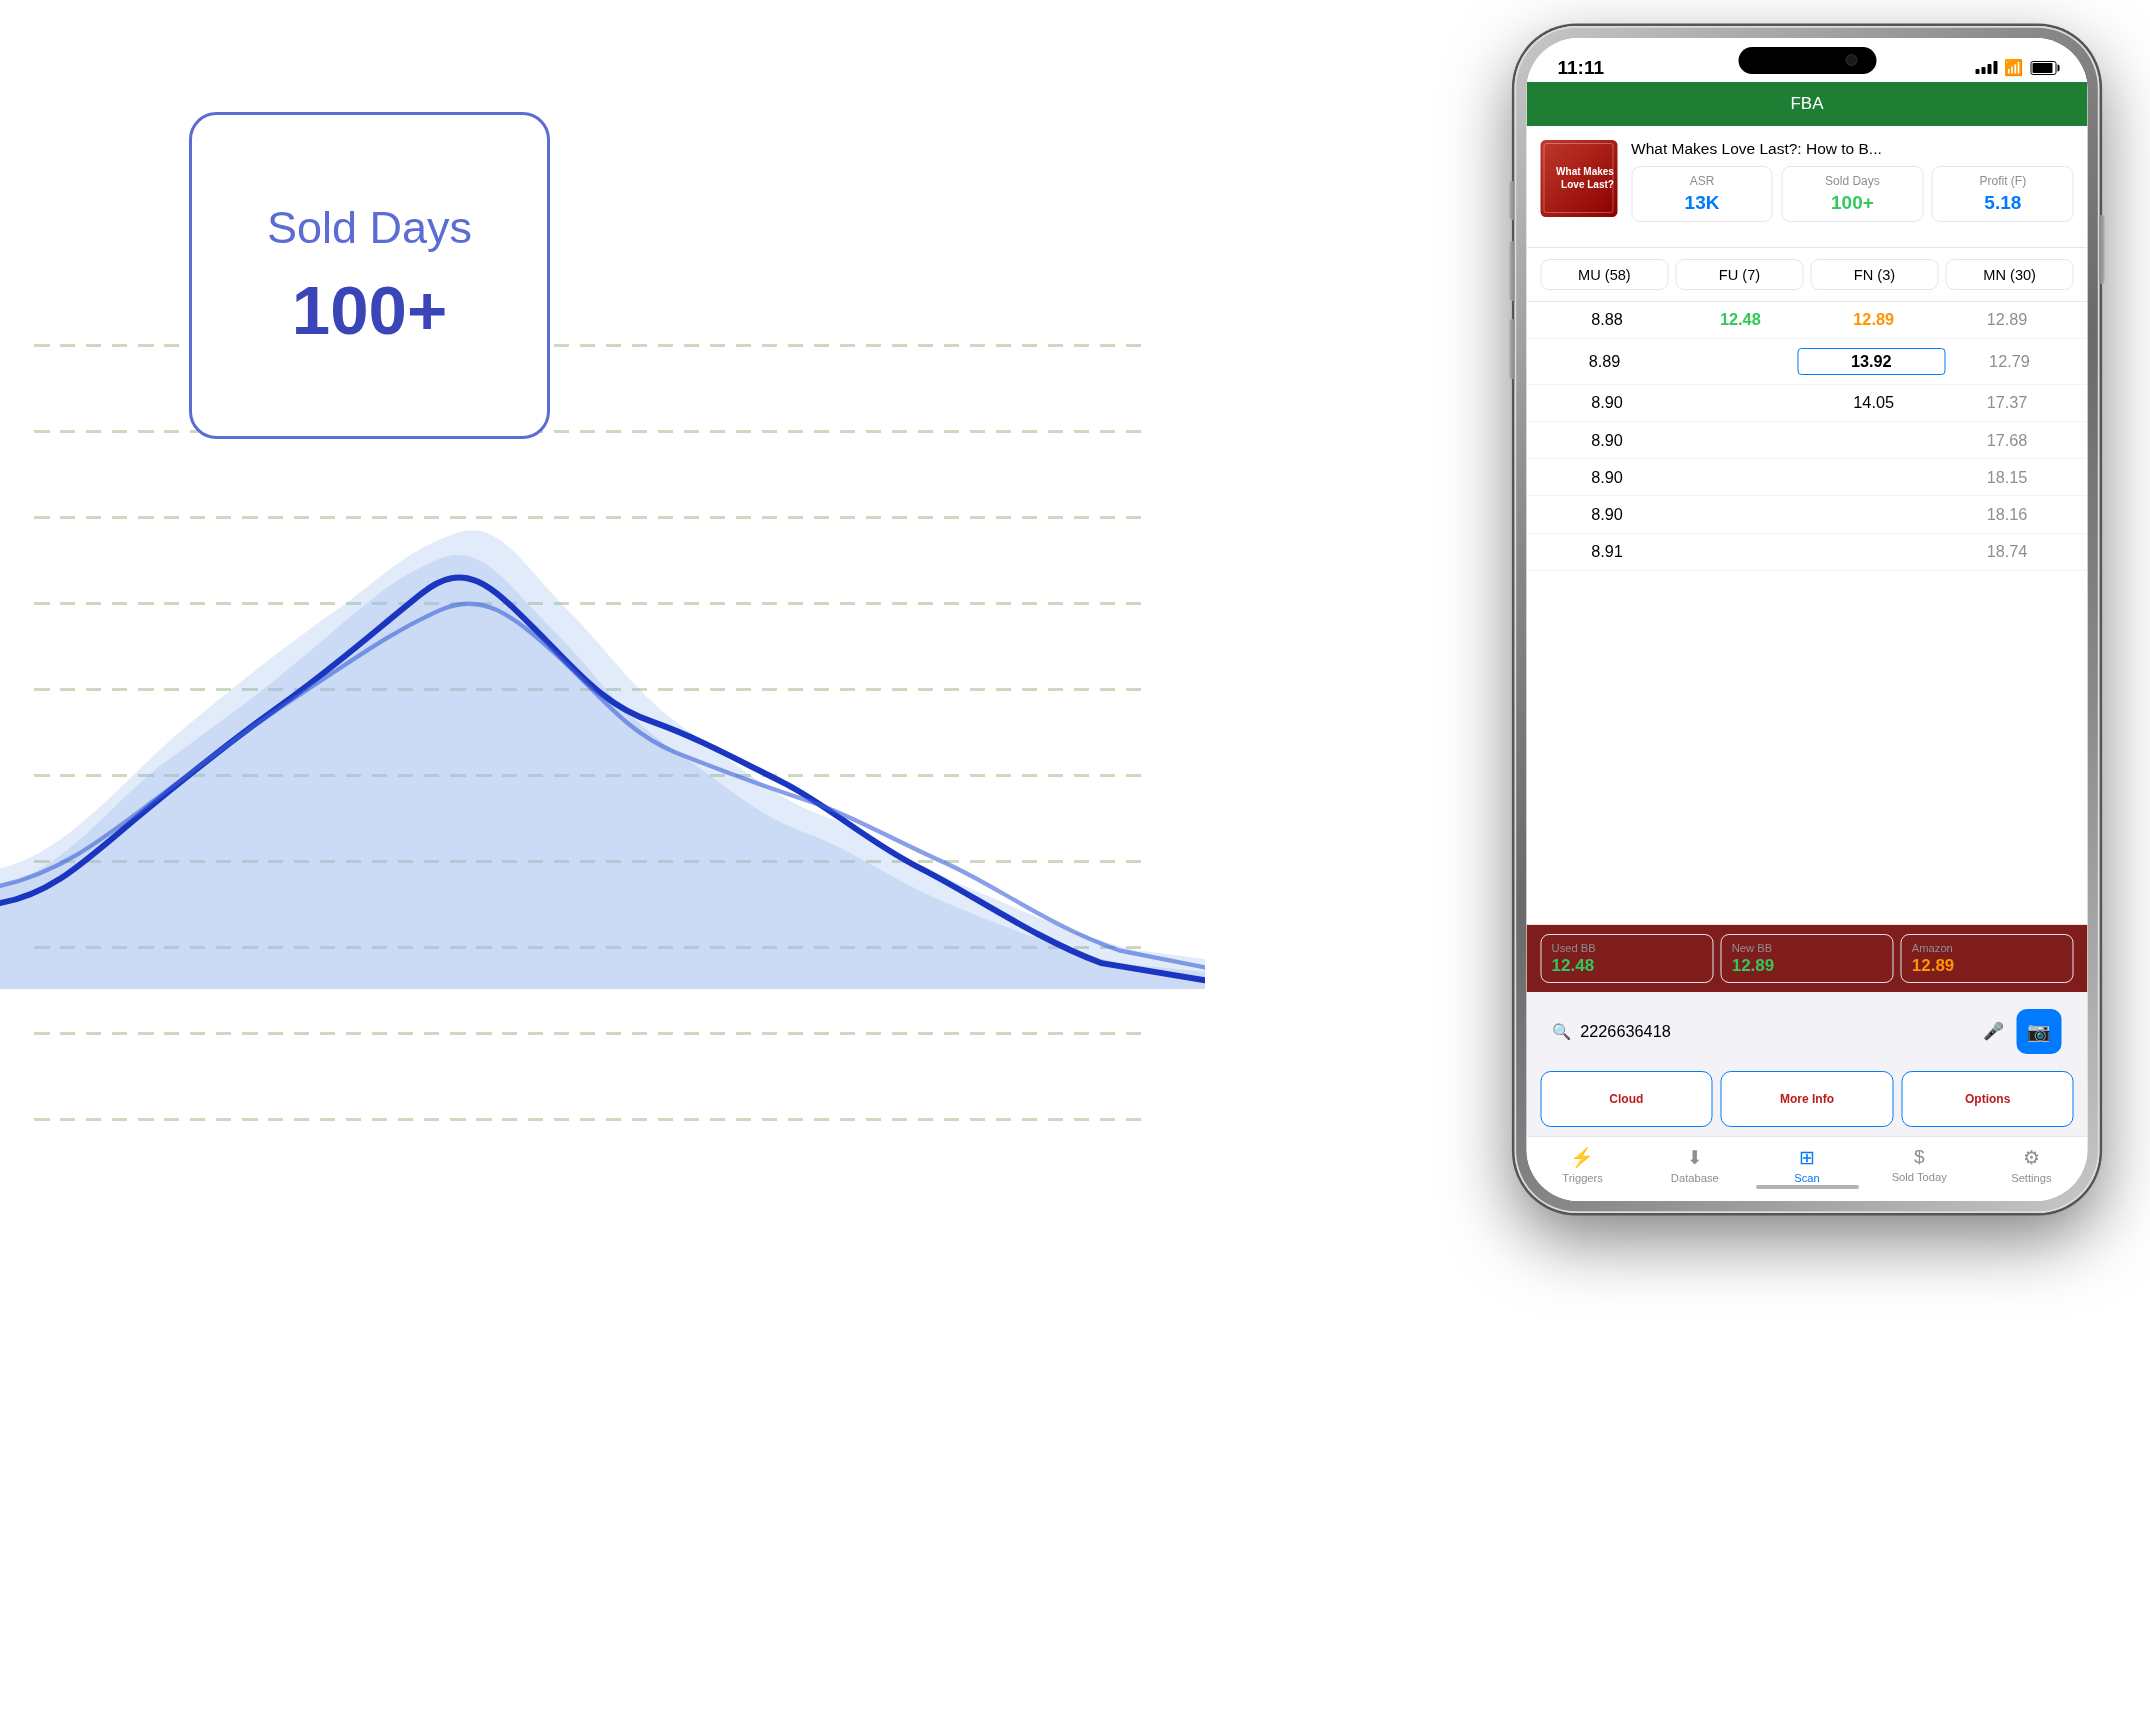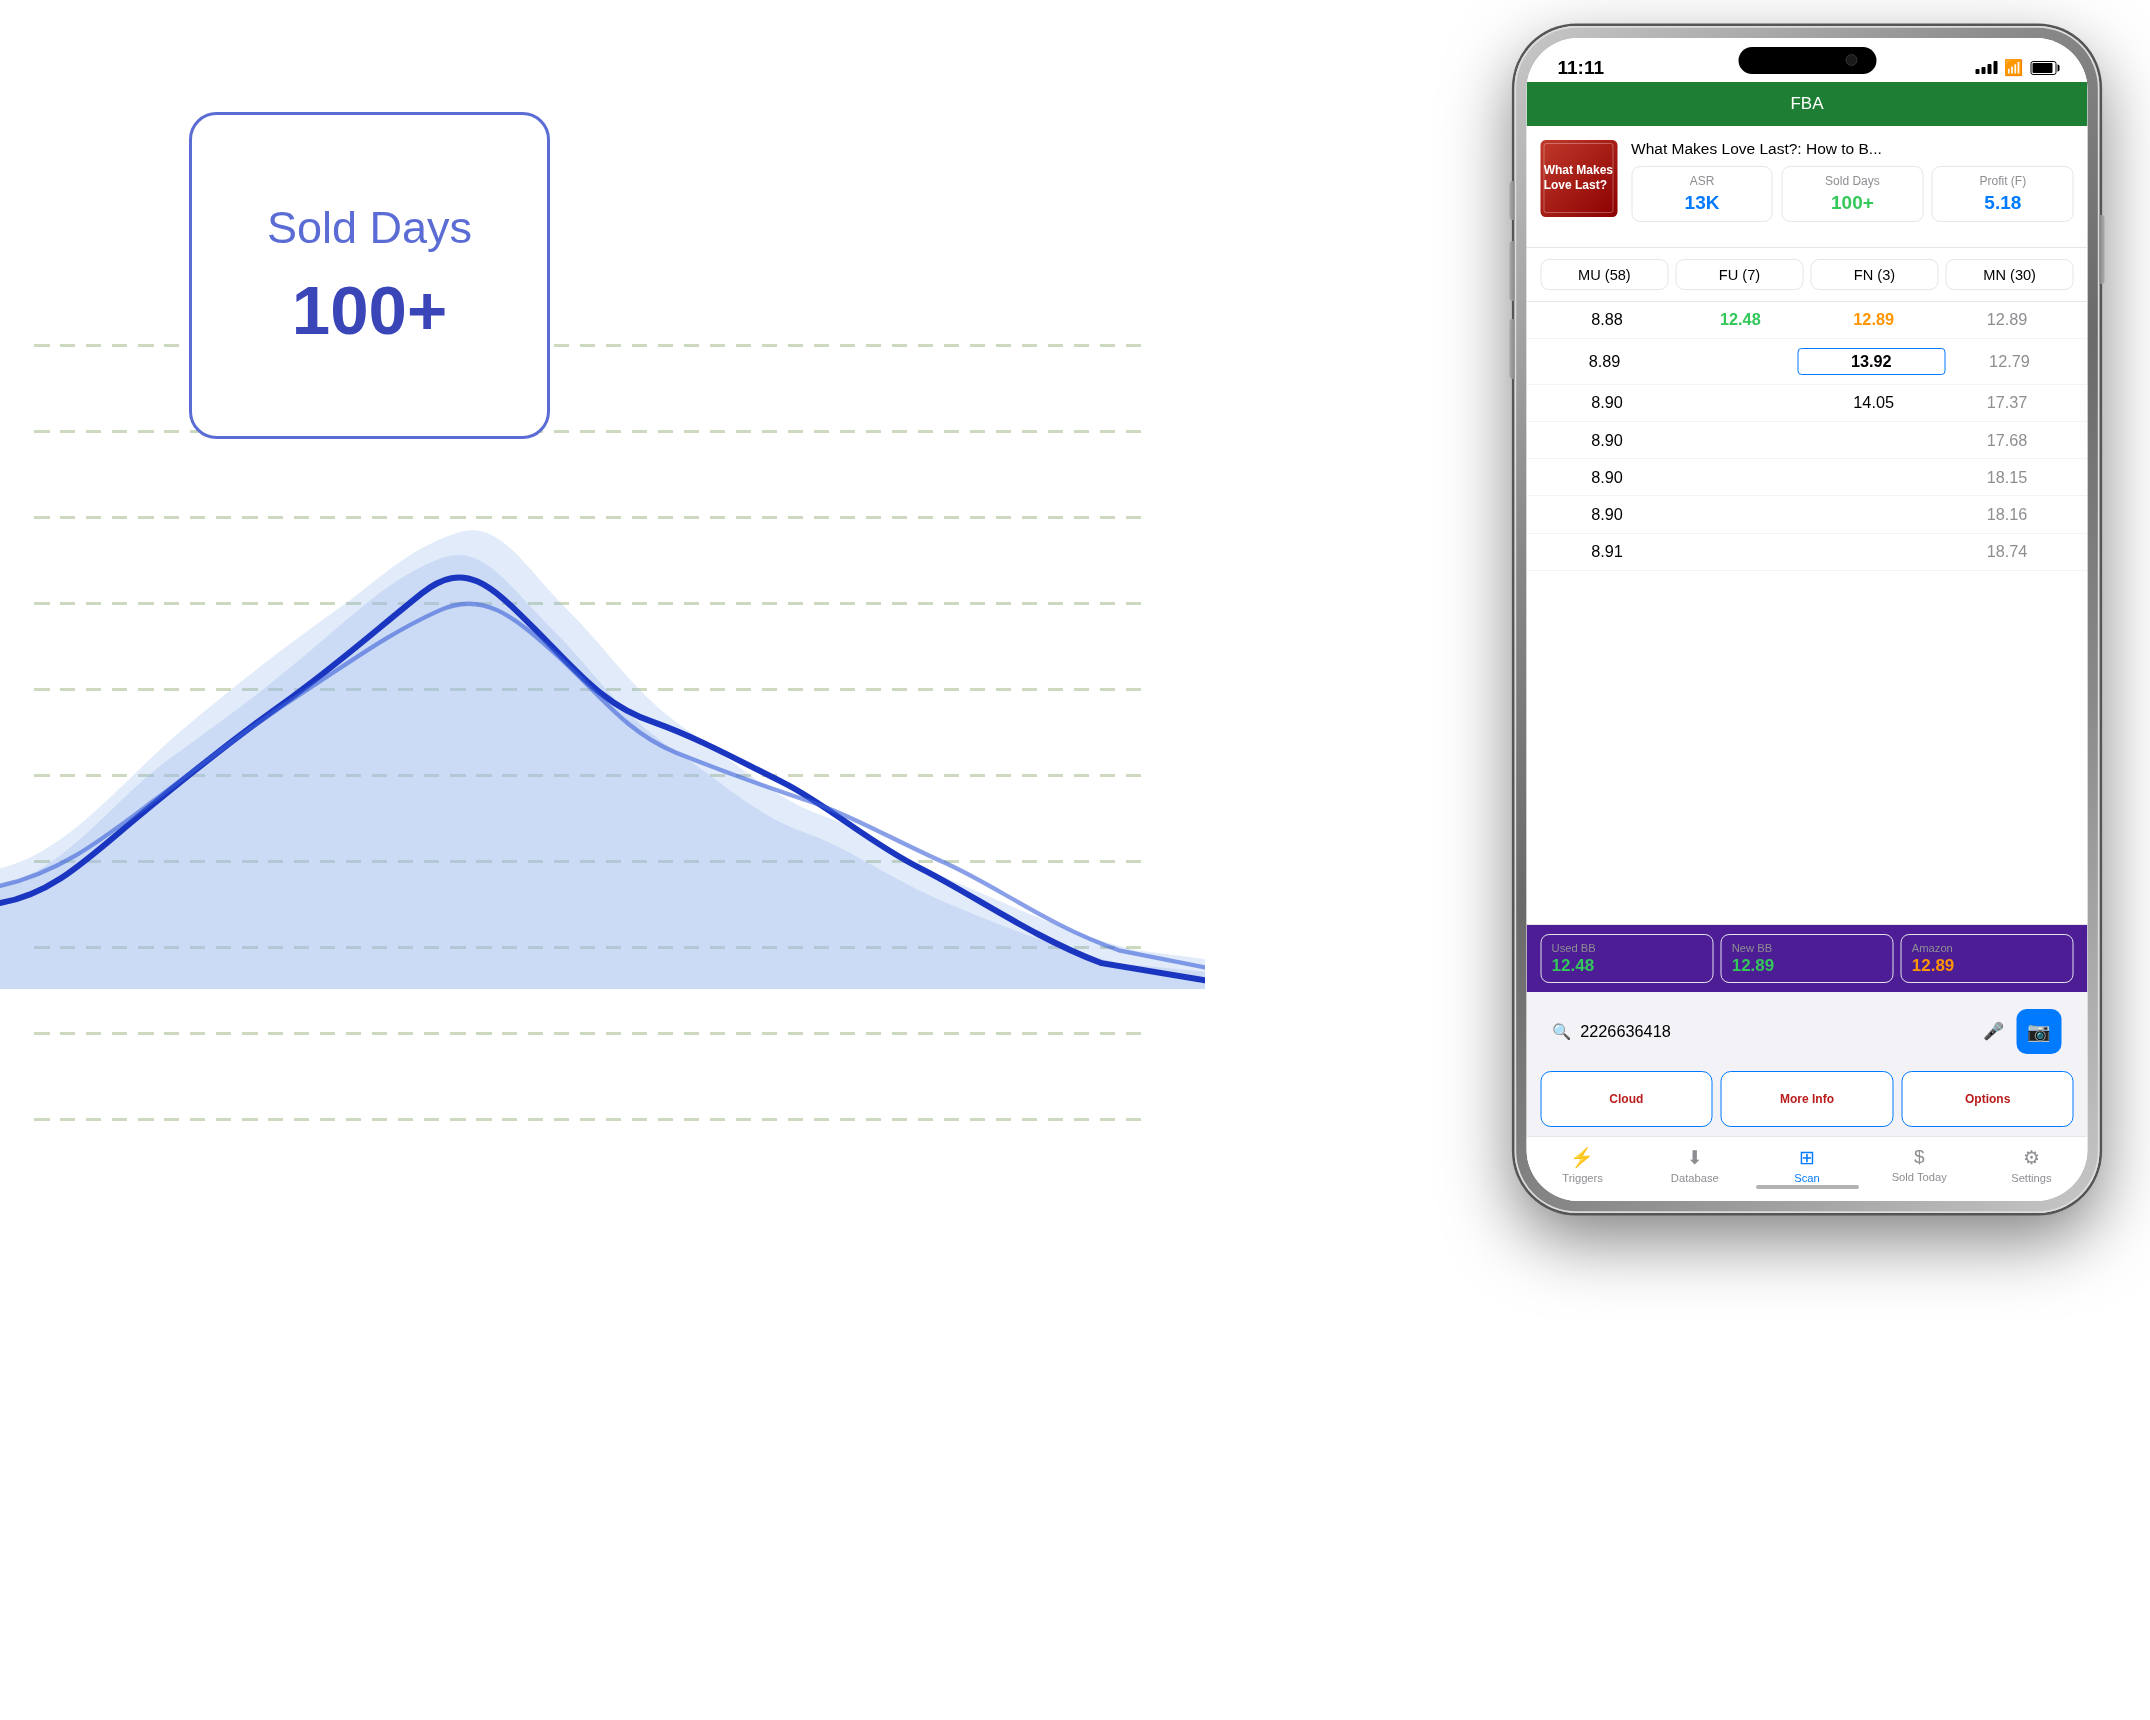--- a/index.html
+++ b/index.html
@@ -227,23 +227,23 @@
       border-radius: 5.2px;
       flex-shrink: 0;
       display: flex;
       align-items: center;
       justify-content: center;
       overflow: hidden;
       position: relative;
     }
     .book-cover-text {
       color: white;
-      font-size: 12px;
+      font-size: 10px;
       font-weight: 700;
-      text-align: left;
+      text-align: right;
       padding: 3.4px;
       line-height: 1.3;
     }
     .book-cover-inner {
       position: absolute;
       inset: 3.4px;
       border: 0.9px solid rgba(255,255,255,0.3);
       border-radius: 2.6px;
     }
 
@@ -327,21 +327,21 @@
       padding: 3.4px 8.6px;
       font-weight: 600;
     }
     .price-col.muted { color: #8e8e93; }
 
     
     .bb-section {
       display: flex;
       gap: 6.9px;
       padding: 8.6px 13.8px;
-      background: #4c1d95;
+      background: #7f1d1d;
       border-top: 0.9px solid #e5e5ea;
     }
     .bb-box {
       flex: 1;
       border: 1.3px solid #e5e5ea;
       border-radius: 8.6px;
       padding: 6.9px 10.3px;
     }
     .bb-label {
       font-size: 11.2px;

